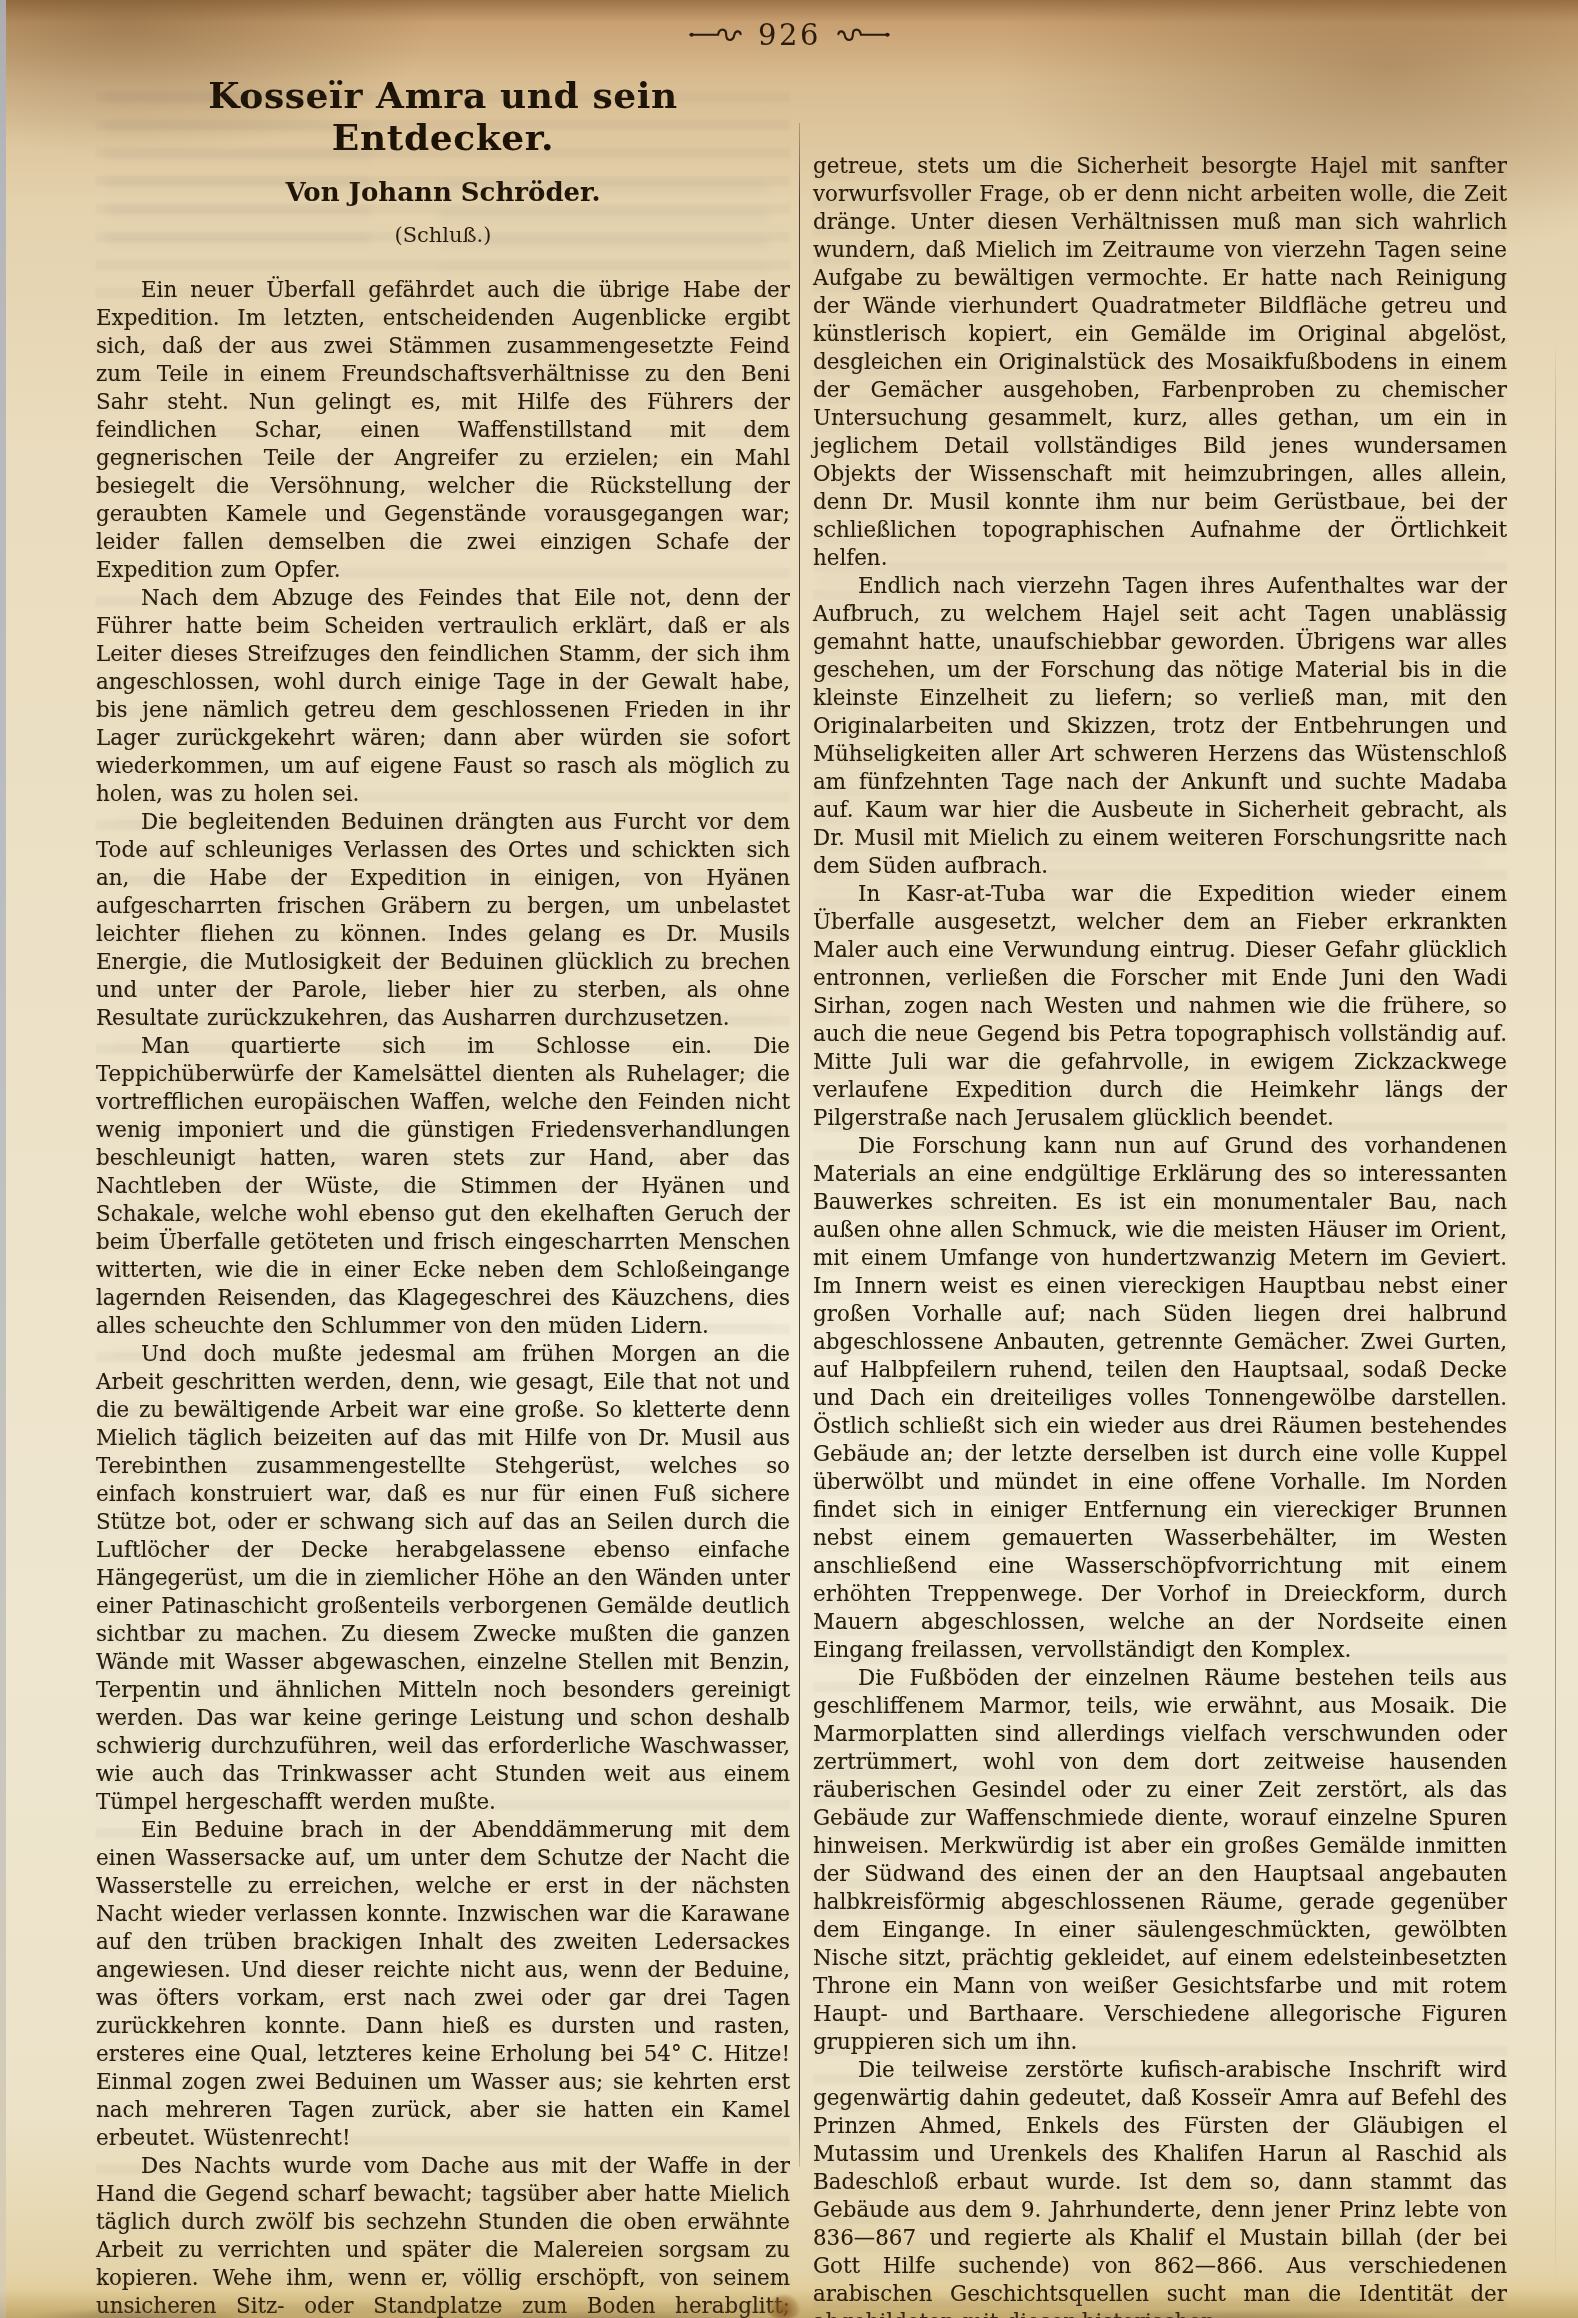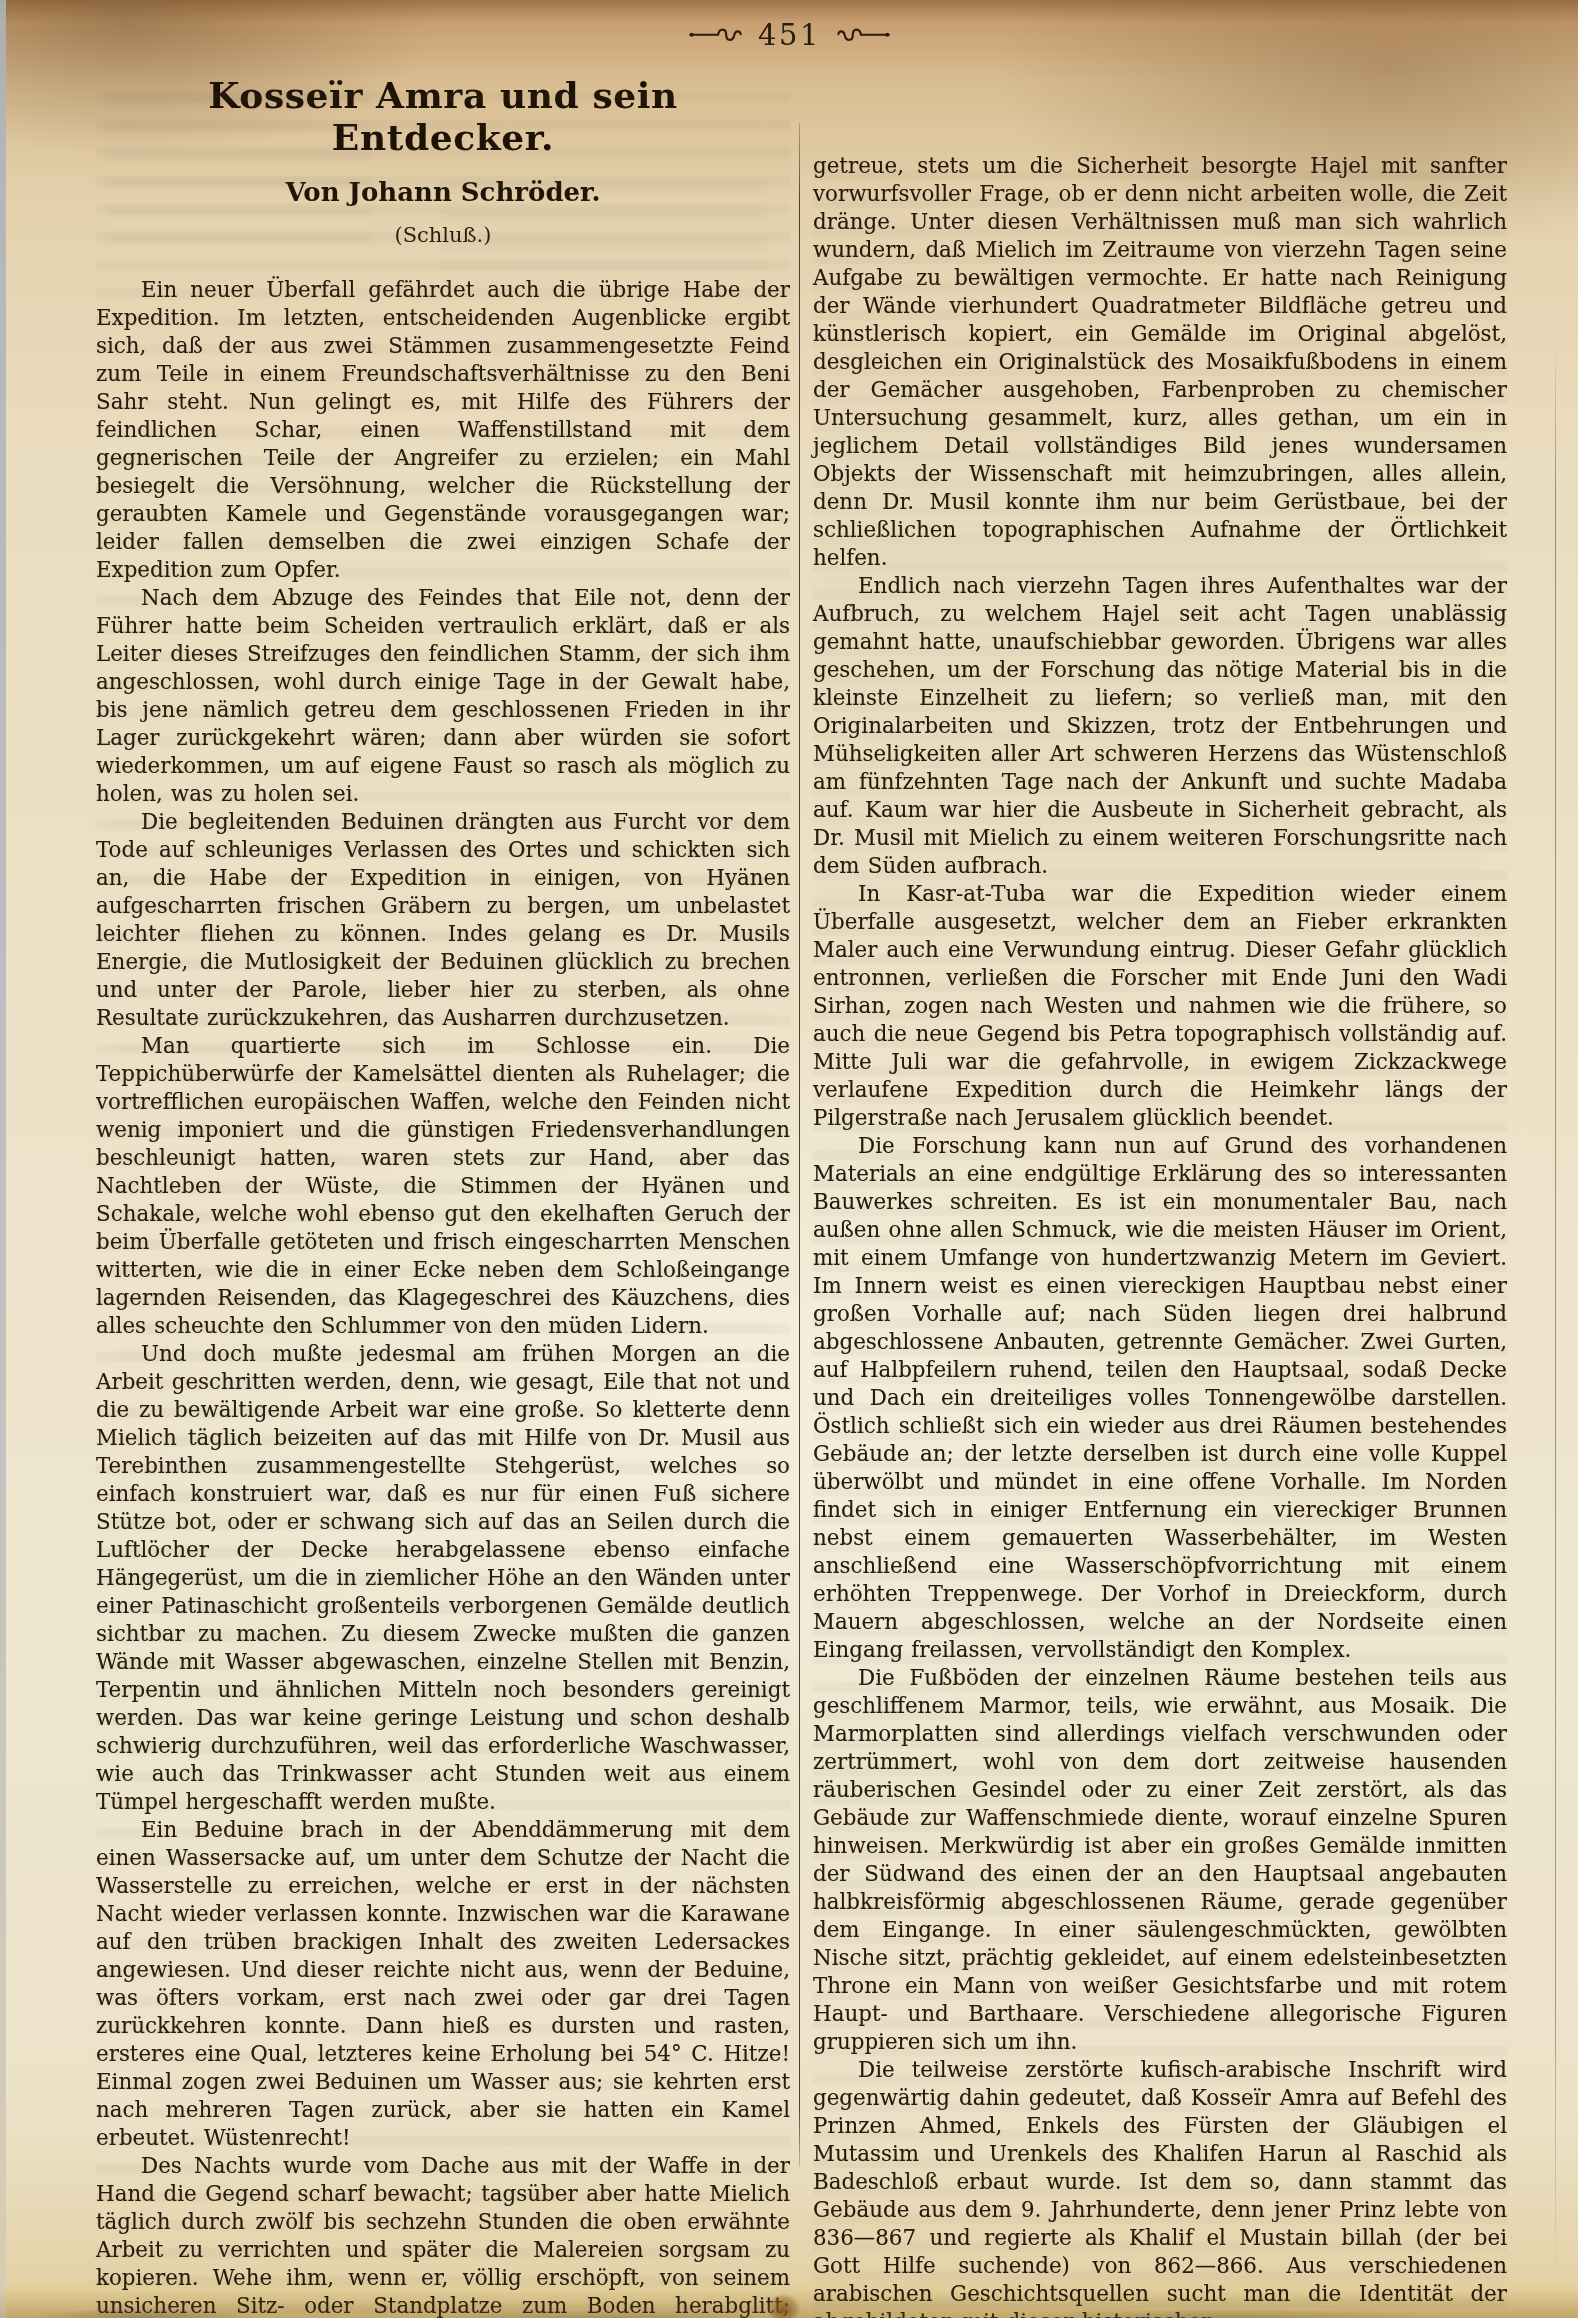--- a/index.html
+++ b/index.html
@@ -75,21 +75,21 @@
   <div class="ghost g3"></div>
   <div class="ghost g4"></div>
 
   <header class="pagehead">
     <span class="fleuron">
       <svg width="53" height="17.6" viewBox="0 0 84 28">
         <path d="M2 14 H46 M46 14 c2 -11 13 -11 13 0 c0 11 11 11 13 0 c1.5 -7 9 -7 10 -1" fill="none" stroke="#2a1d0e" stroke-width="3.4" stroke-linecap="round"></path>
         <circle cx="4" cy="14" r="3.2" fill="#2a1d0e"></circle>
       </svg>
     </span>
-    <span class="pageno">451</span>
+    <span class="pageno">926</span>
     <span class="fleuron flip">
       <svg width="53" height="17.6" viewBox="0 0 84 28">
         <path d="M2 14 H46 M46 14 c2 -11 13 -11 13 0 c0 11 11 11 13 0 c1.5 -7 9 -7 10 -1" fill="none" stroke="#2a1d0e" stroke-width="3.4" stroke-linecap="round"></path>
         <circle cx="4" cy="14" r="3.2" fill="#2a1d0e"></circle>
       </svg>
     </span>
   </header>
 
   <div class="divider"></div>
 

